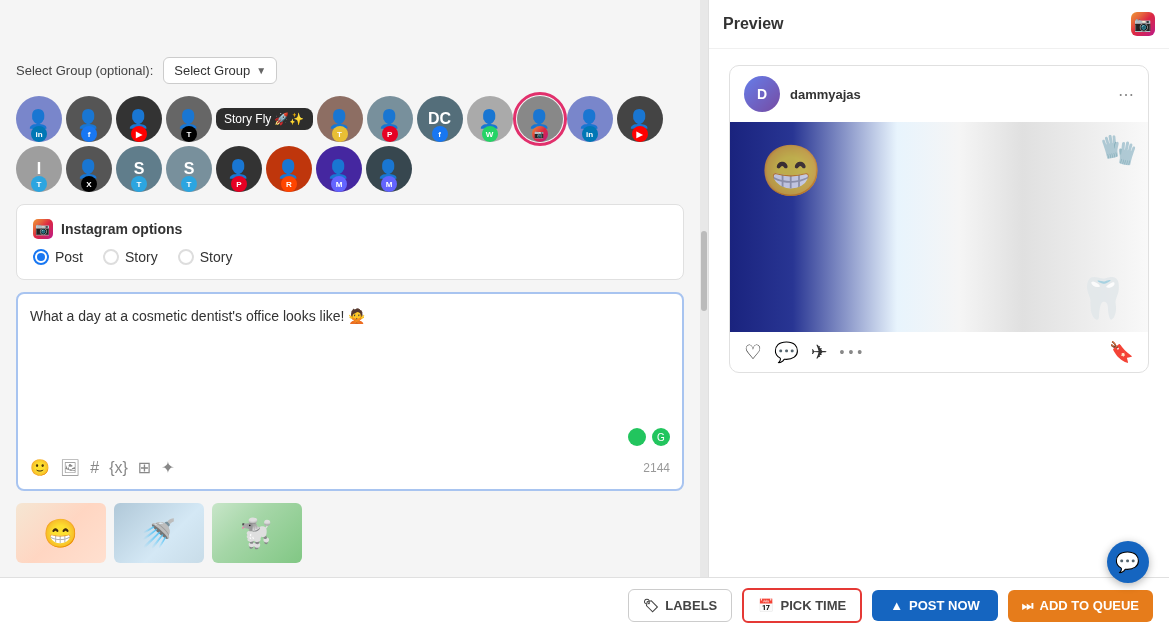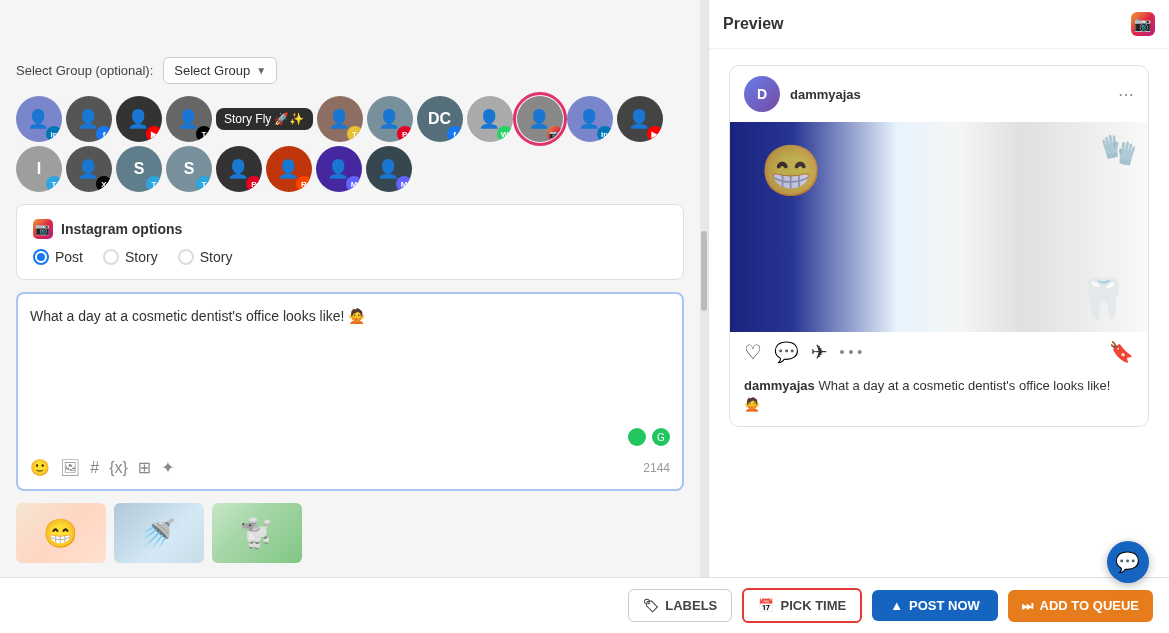--- a/index.html
+++ b/index.html
@@ -84,21 +84,21 @@
       color: white;
       position: relative;
       cursor: pointer;
       overflow: hidden;
       flex-shrink: 0;
     }
 
     .account-avatar .platform-badge {
       position: absolute;
       bottom: 0;
-      right: 0;
+      right: 15px;
       width: 16px;
       height: 16px;
       border-radius: 50%;
       background: white;
       display: flex;
       align-items: center;
       justify-content: center;
       font-size: 9px;
     }
 
@@ -698,27 +698,20 @@
         <div class="ig-post-actions">
           <div class="ig-action-left">
             <span class="ig-action-icon">♡</span>
             <span class="ig-action-icon">💬</span>
             <span class="ig-action-icon">✈</span>
             <span class="ig-dots-action">• • •</span>
           </div>
           <span class="ig-save-icon">🔖</span>
         </div>
 
-        <div class="ig-caption-area">
-          <span class="ig-caption-text">
-            <span class="ig-caption-bold">dammyajas</span>
-            <span> </span><span>What a day at a cosmetic dentist's office looks like!</span>
-            <br><span>🙅</span>
-          </span>
-        </div>
       </div>
     </div>
   </div>
 </div>
 
 <div class="bottom-toolbar">
   <button class="btn-labels">
     <span>🏷</span>
     <span>LABELS</span>
   </button>

